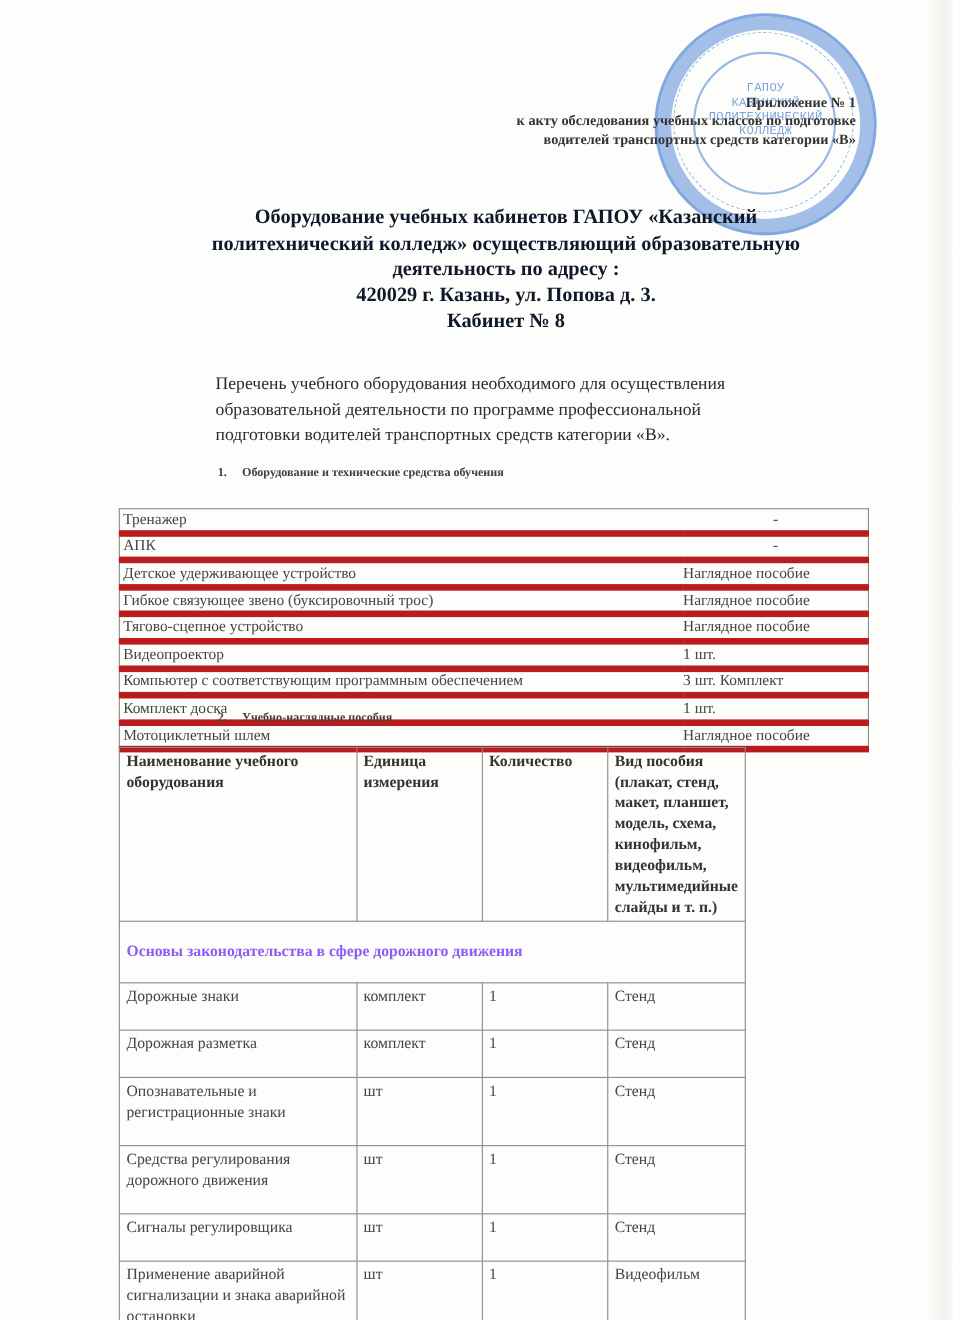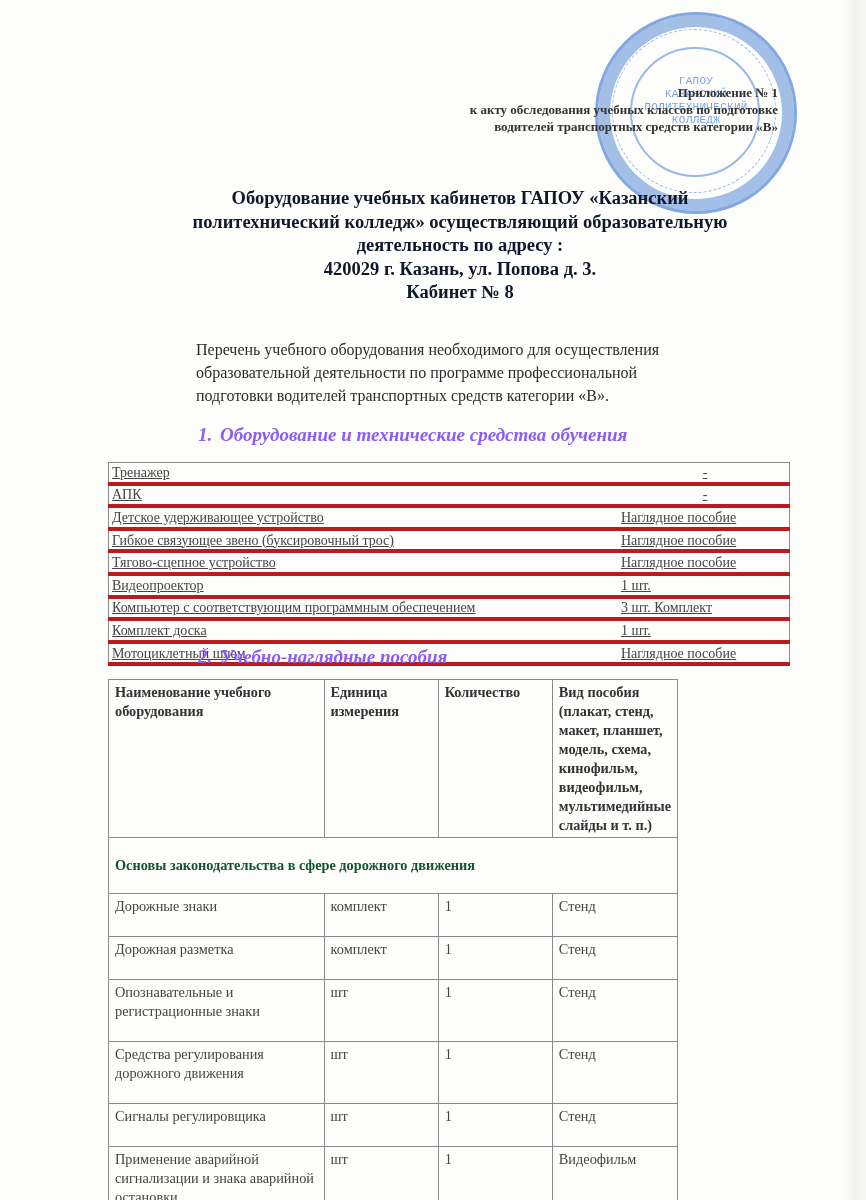--- a/index.html
+++ b/index.html
@@ -51,55 +51,55 @@
       position: absolute; left: 140px; width: 640px; top: 187px;
       text-align: center; font-weight: bold; font-size: 18.5px; line-height: 23.5px; color: #0f172a;
     }
 
     .intro {
       position: absolute; left: 148px; width: 620px; top: 338px;
       font-weight: normal; font-size: 16px; line-height: 23px; color: #2b2b2b; margin-left: 48px;
     }
 
     .section-heading {
-      position: absolute; font-weight: bold; font-size: 19px; color: #8b5cf6; font-style: italic;
+      position: absolute; font-weight: bold; font-size: 11px; color: #404040;
     }
     .sec1 { left: 198px; top: 424px; }
     .sec2 { left: 198px; top: 646px; }
     .sec-num { display: inline-block; width: 22px; }
 
     
     .t1 {
       position: absolute; left: 108px; top: 462px; width: 682px;
       border-collapse: collapse; font-size: 14px; color: #444;
     }
     .t1 td {
-      border-top: 1px solid #8a8a8a; border-bottom: 4px solid #b91c1c;
-      padding: 0 0 0 3px; height: 18.6px; line-height: 17px; white-space: nowrap; text-decoration: underline;
+      border-top: 1px solid #8a8a8a; border-bottom: 6px solid #b91c1c;
+      padding: 0 0 0 3px; height: 18.6px; line-height: 17px; white-space: nowrap;
     }
     .t1 tr td:first-child { border-left: 1px solid #8a8a8a; }
     .t1 tr td:last-child { border-right: 1px solid #8a8a8a; padding-left: 0; }
     .t1 td.val { width: 168px; }
     .t1 td.val.center { text-align: center; }
 
     
     .t2 {
       position: absolute; left: 108px; top: 679px; width: 570px;
       border-collapse: collapse; font-size: 14.3px; color: #444;
     }
     .t2 td, .t2 th {
       border: 1px solid #8a8a8a; vertical-align: top; text-align: left;
       padding: 3px 6px 2px 6px; line-height: 19px;
     }
     .t2 th { font-weight: bold; color: #333; }
     .t2 .c1 { width: 243px; }
     .t2 .c2 { width: 115px; }
     .t2 .c3 { width: 112px; }
     .t2 th.c4 { height: 151px; }
-    .t2 td.group { font-weight: bold; color: #14532d; padding: 18px 6px; }
+    .t2 td.group { font-weight: bold; color: #8b5cf6; padding: 18px 6px; }
     .t2 td { padding-top: 3px; padding-bottom: 20px; }
   </style>
 </head>
 <body>
 
 <div class="page">
   <div class="right-edge"></div>
 
   <div class="stamp">
     <div class="stamp-ring-text"></div>

